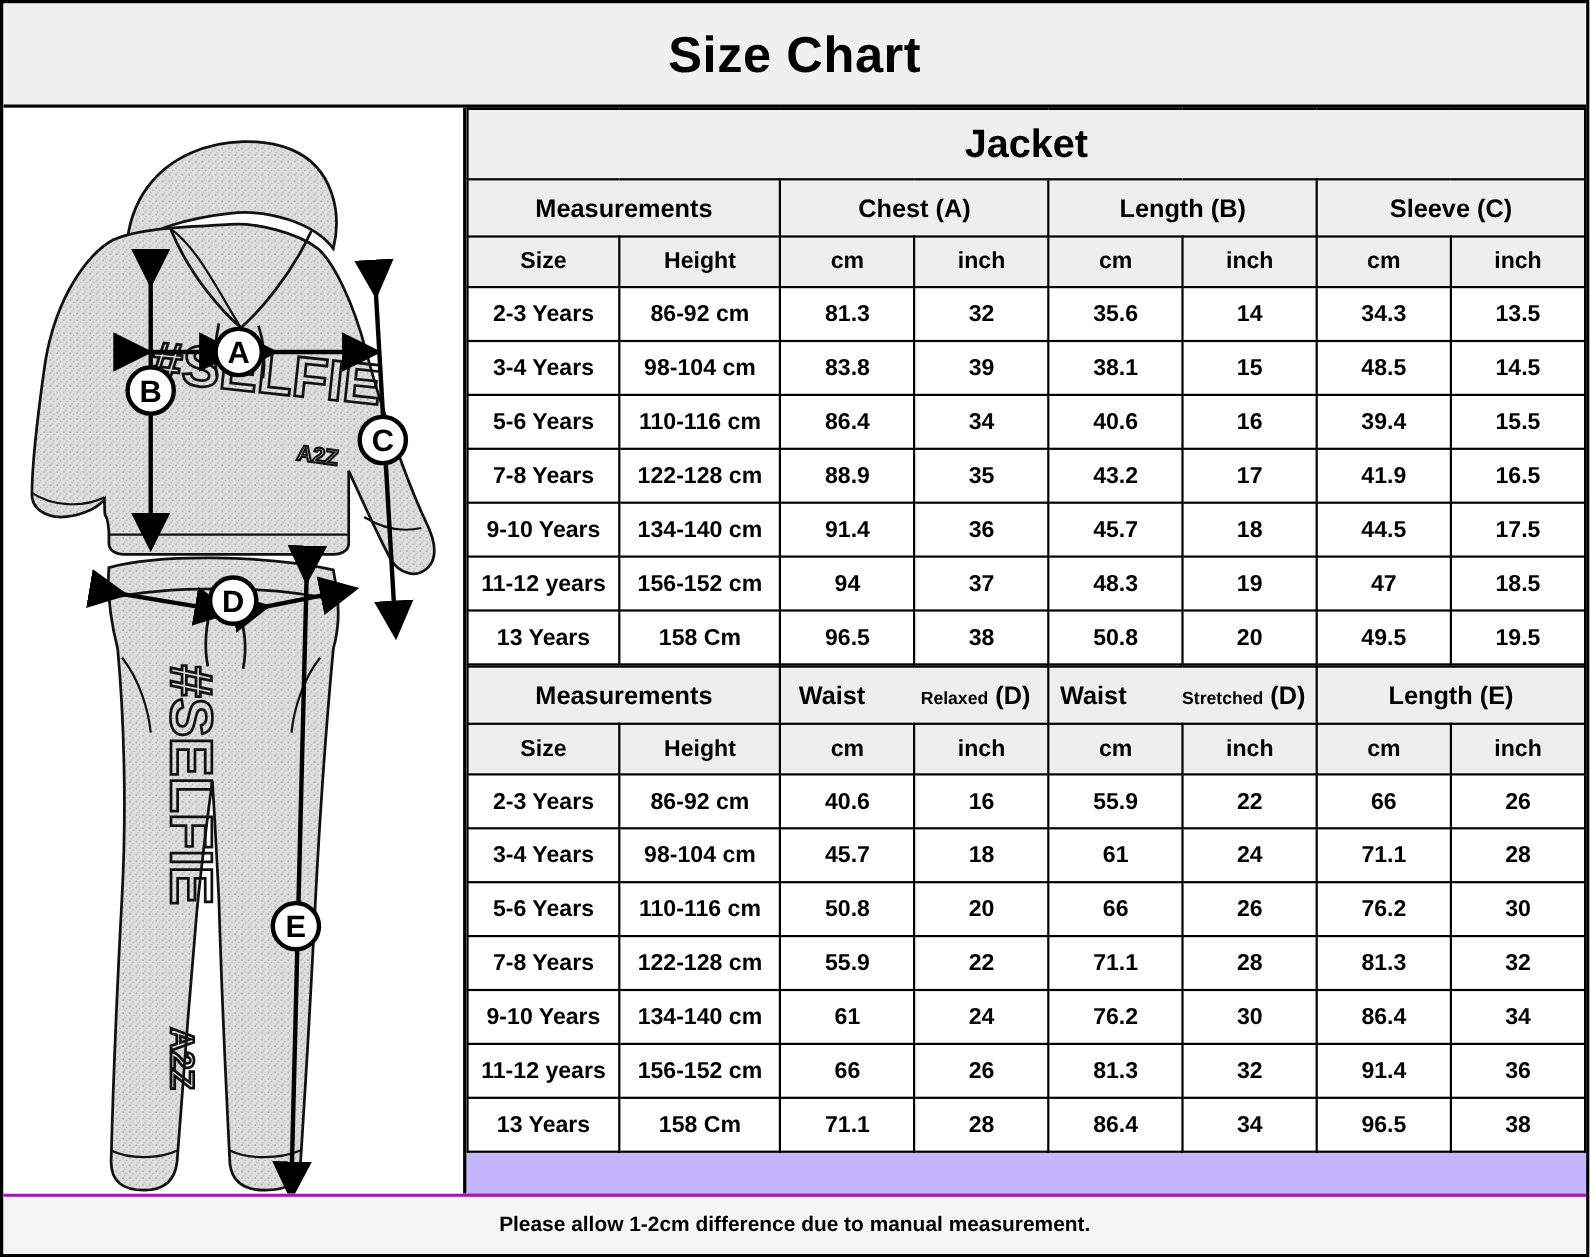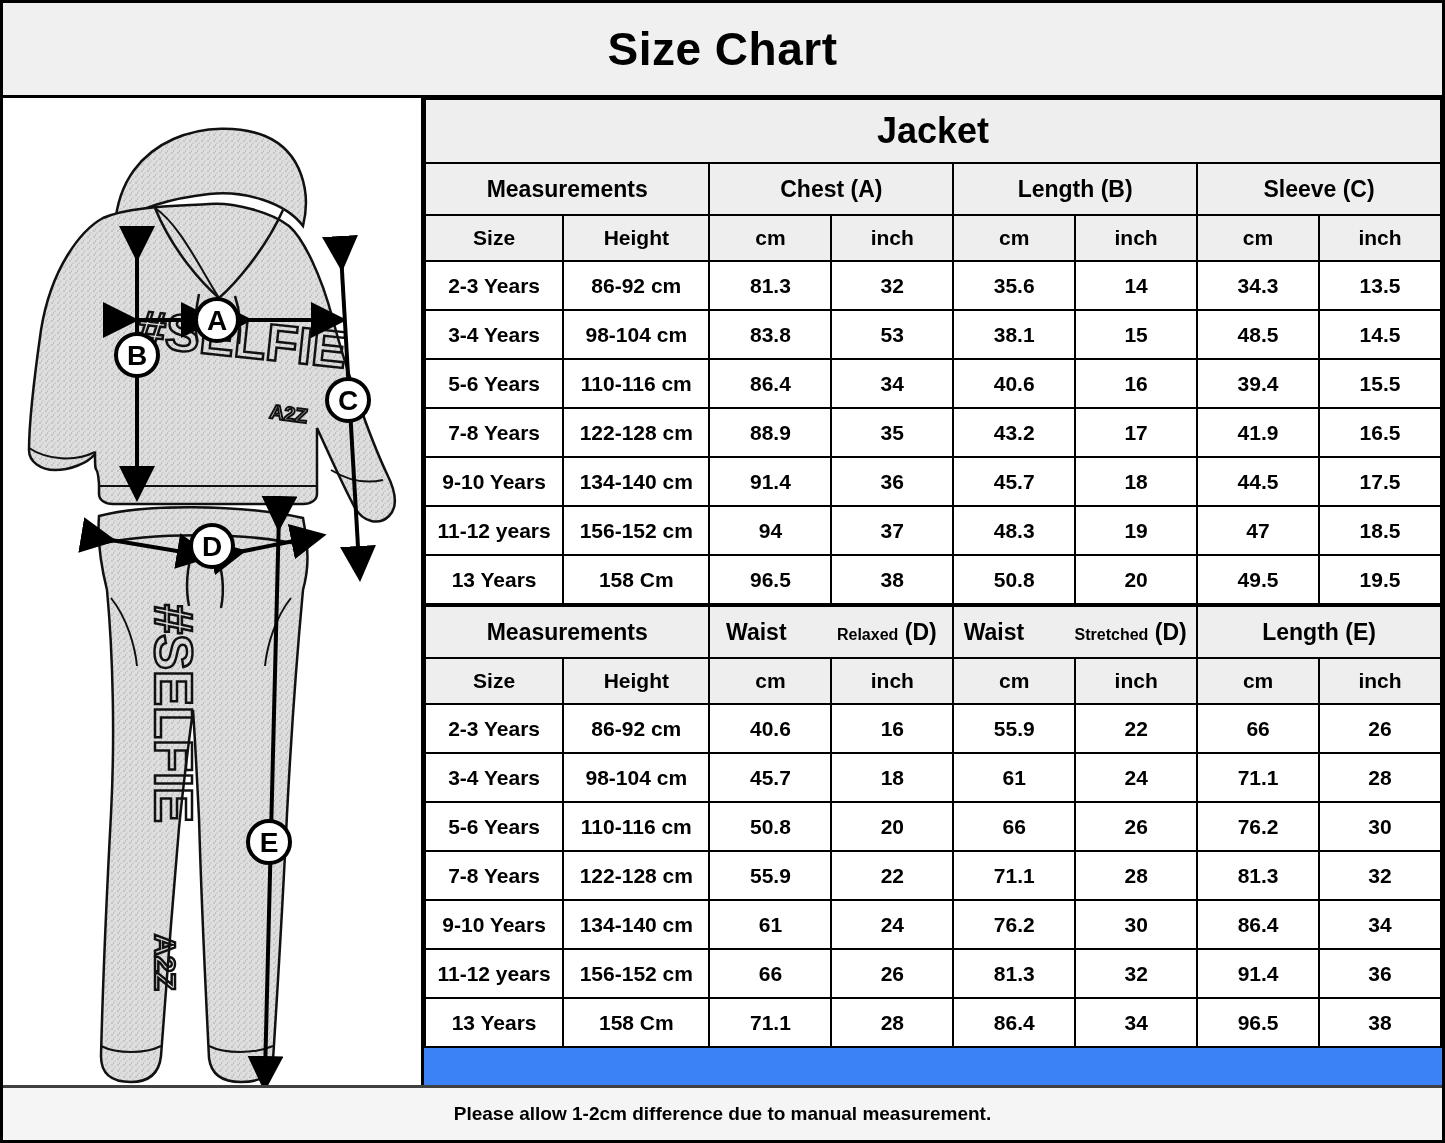--- a/index.html
+++ b/index.html
@@ -9,21 +9,21 @@
   }
   body {
     font-family: "Liberation Sans", sans-serif;
     color: #000000;
   }
   .page {
     width: 1445px;
     height: 1143px;
     box-sizing: border-box;
     position: relative;
-    background: #3b82f6;
+    background: #c4b5fd;
     border: 3px solid #000000;
     display: flex;
     flex-direction: column;
     overflow: hidden;
   }
   
   .title-bar {
     height: 92px;
     flex: 0 0 92px;
     background: #f0f0f0;
@@ -55,21 +55,21 @@
   .tables {
     flex: 1 1 auto;
     display: flex;
     flex-direction: column;
     min-width: 0;
   }
   
   .footer {
     flex: 0 0 52px;
     height: 52px;
-    border-top: 3px solid #404040;
+    border-top: 3px solid #a21caf;
     background: #f5f5f5;
     display: flex;
     align-items: center;
     justify-content: center;
   }
   .footer .note {
     font-size: 19px;
     font-weight: bold;
   }
   
@@ -269,21 +269,21 @@
             <td class="data">32</td>
             <td class="data">35.6</td>
             <td class="data">14</td>
             <td class="data">34.3</td>
             <td class="data">13.5</td>
           </tr>
           <tr>
             <td class="data">3-4 Years</td>
             <td class="data">98-104 cm</td>
             <td class="data">83.8</td>
-            <td class="data">53</td>
+            <td class="data">39</td>
             <td class="data">38.1</td>
             <td class="data">15</td>
             <td class="data">48.5</td>
             <td class="data">14.5</td>
           </tr>
           <tr>
             <td class="data">5-6 Years</td>
             <td class="data">110-116 cm</td>
             <td class="data">86.4</td>
             <td class="data">34</td>

